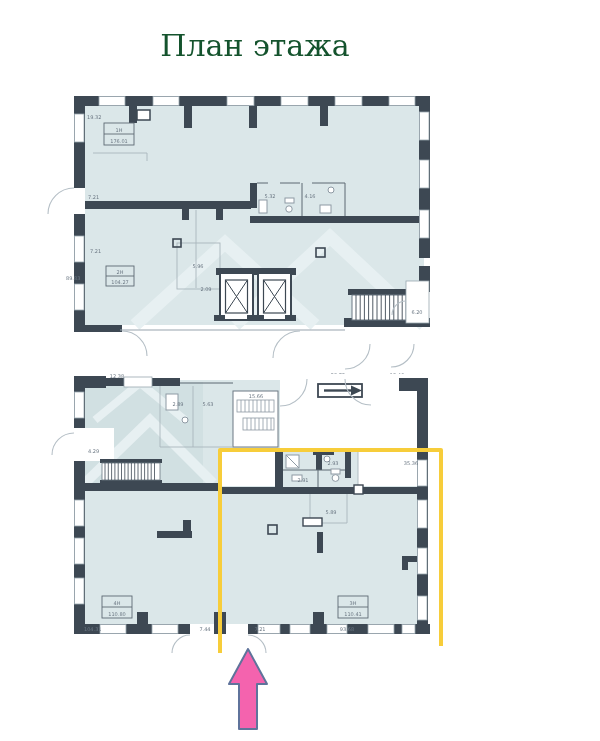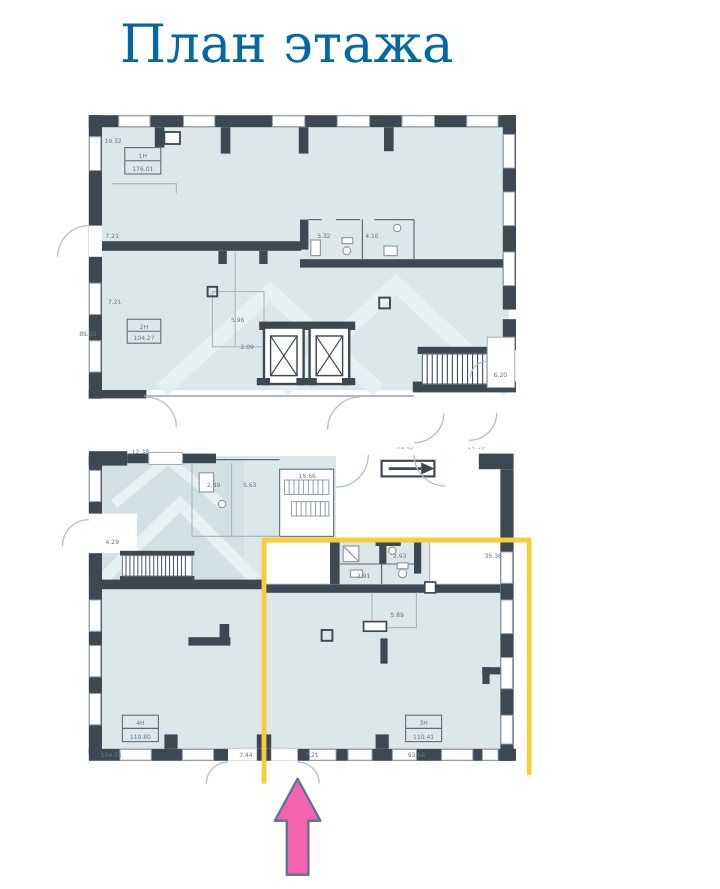--- a/index.html
+++ b/index.html
@@ -1,19 +1,19 @@
 <!DOCTYPE html>
 <html><head>
 <meta charset="utf-8">
 <style>
   html,body{margin:0;padding:0;background:#ffffff;}
   .page{position:relative;width:600px;height:741px;background:#ffffff;overflow:hidden;
         font-family:"Liberation Sans",sans-serif;}
-  .title{position:absolute;top:12px;left:0;width:478px;text-align:center;margin:0;
-         font-family:"DejaVu Serif",serif;font-weight:400;font-size:44px;color:#0369a1;}
+  .title{position:absolute;top:12px;left:0;width:478px;text-align:center;margin:16px;
+         font-family:"DejaVu Serif",serif;font-weight:400;font-size:30px;color:#14532d;}
   svg{position:absolute;top:0;left:0;}
   .lbl{font-size:5px;fill:#6c7884;font-family:"DejaVu Sans",sans-serif;}
   .mid{text-anchor:middle;}
   .wall{fill:#3d4853;}
   .win{fill:#ffffff;stroke:#9aa7b0;stroke-width:0.8;}
   .door{fill:#ffffff;}
   .thin{stroke:#5d6973;stroke-width:1;fill:none;}
   .lite{stroke:#a9b5bc;stroke-width:0.9;fill:none;}
   .arc{stroke:#b5bfc6;stroke-width:1.1;fill:none;}
   .fix{stroke:#8e9aa4;stroke-width:1;fill:#ffffff;}

